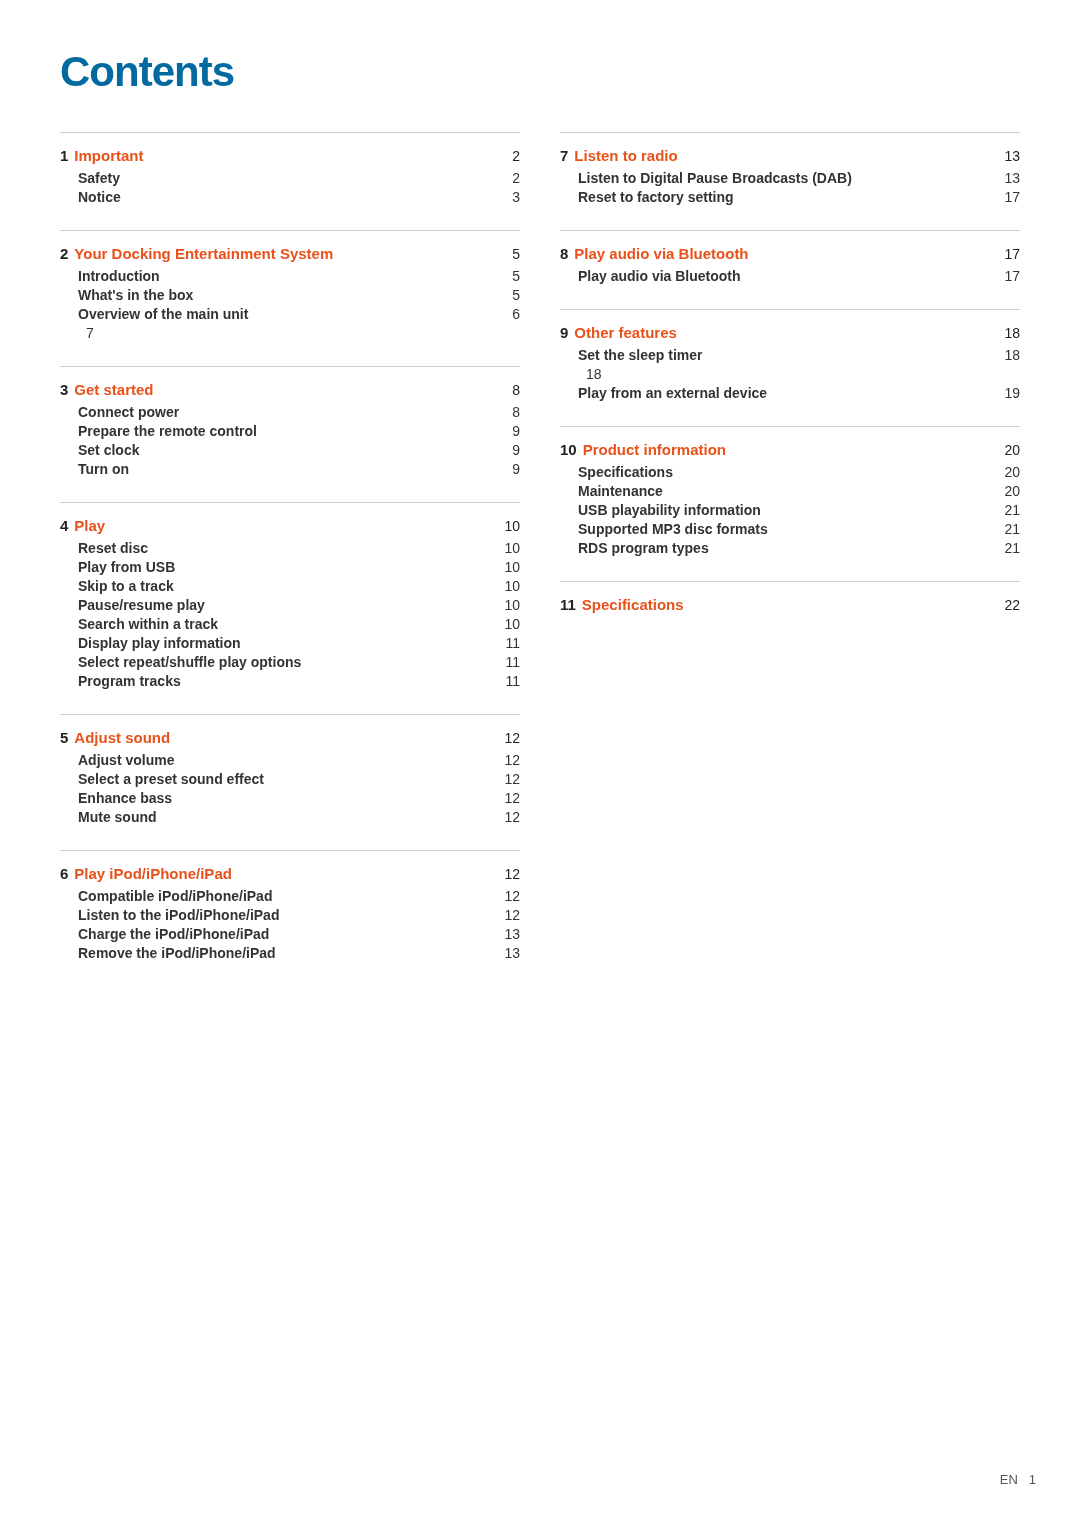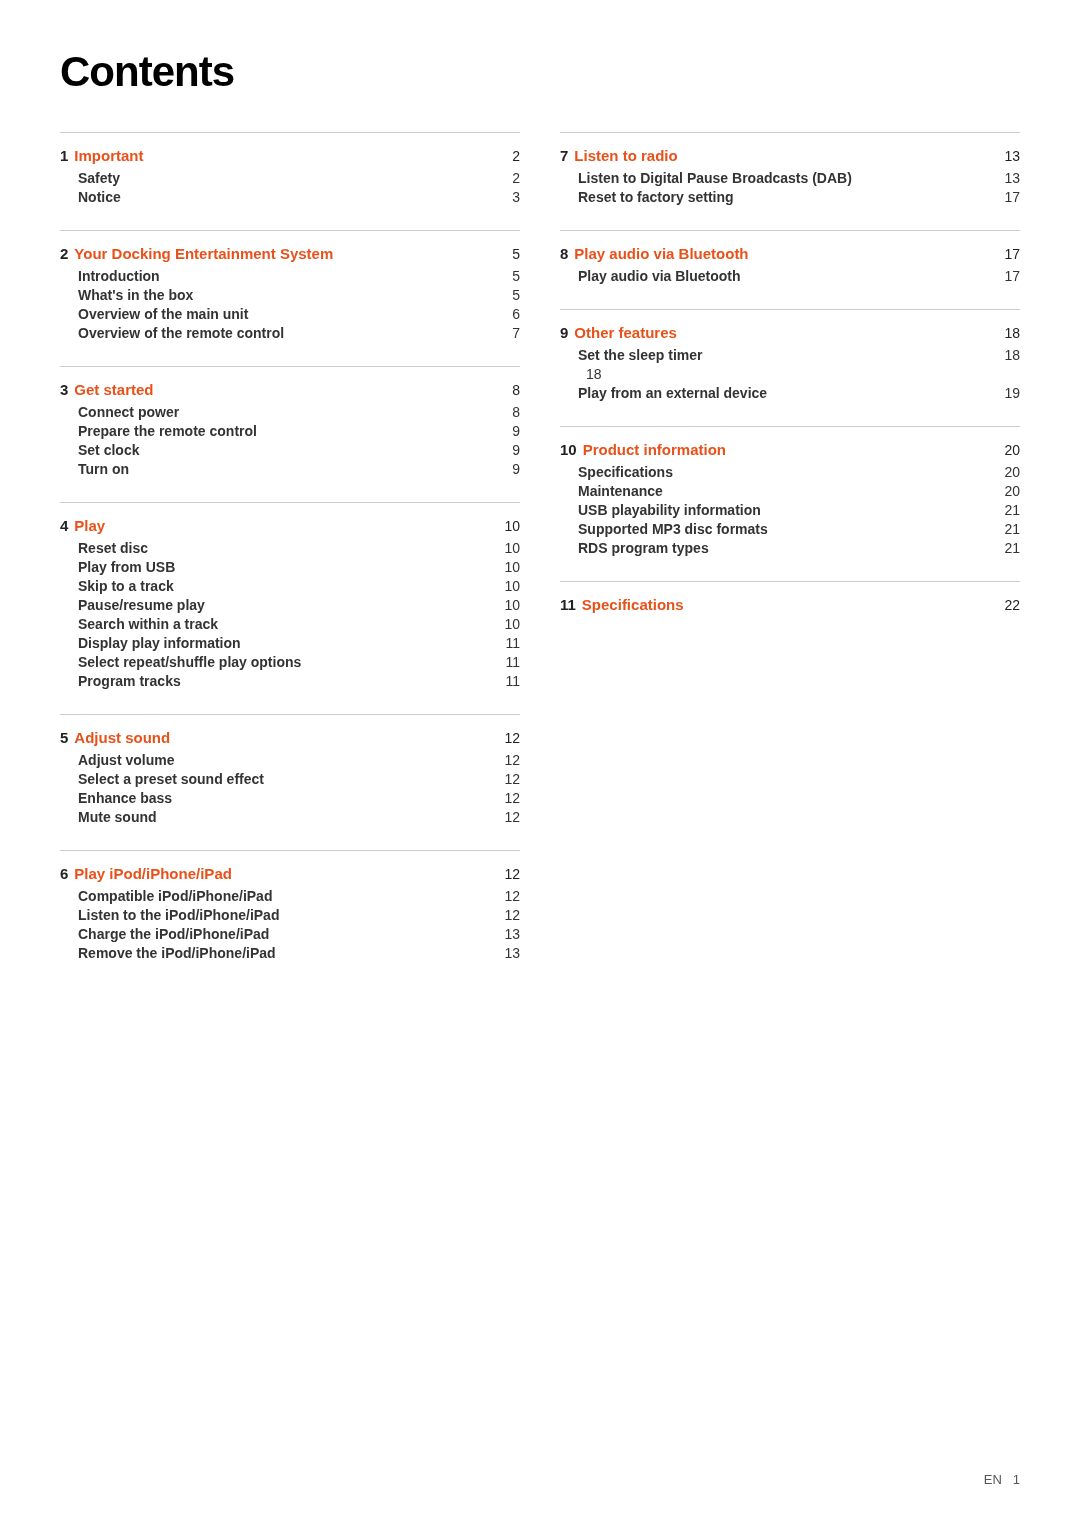--- a/index.html
+++ b/index.html
@@ -8,21 +8,21 @@
       font-family: Arial, Helvetica, sans-serif;
       font-size: 14px;
       color: #222;
       width: 1080px;
       min-height: 1527px;
       padding: 48px 60px 60px 60px;
     }
     .page-title {
       font-size: 42px;
       font-weight: bold;
-      color: #000000;
+      color: #0369a1;
       margin-bottom: 36px;
       letter-spacing: -1px;
     }
     .two-col {
       display: flex;
       gap: 40px;
     }
     .col {
       flex: 1;
     }
@@ -59,21 +59,21 @@
       justify-content: space-between;
       padding: 1.5px 0 1.5px 18px;
       font-size: 14px;
       color: #333;
     }
     .sub-item-label { flex: 1; font-weight: bold; }
     .sub-item-page { margin-left: 8px; color: #333; }
     .footer {
       position: absolute;
       bottom: 40px;
-      right: 60px;
+      right: 44px;
       font-size: 13px;
       color: #555;
     }
   </style>
 </head>
 <body>
 
 <h1 class="page-title">Contents</h1>
 
 <div class="two-col">
@@ -109,21 +109,20 @@
         </div>
         <div class="sub-item">
           <span class="sub-item-label">What's in the box</span>
           <span class="sub-item-page">5</span>
         </div>
         <div class="sub-item">
           <span class="sub-item-label">Overview of the main unit</span>
           <span class="sub-item-page">6</span>
         </div>
         <div class="sub-item">
-          <span class="sub-item-label">Overview of the remote control</span>
           <span class="sub-item-page">7</span>
         </div>
       </div>
       <div class="section">
         <div class="section-header">
           <div style="display: flex; flex: 1 1 0%;">
             <span class="section-number">3</span>
             <span class="section-title">Get started</span>
           </div>
           <span class="section-page">8</span>

